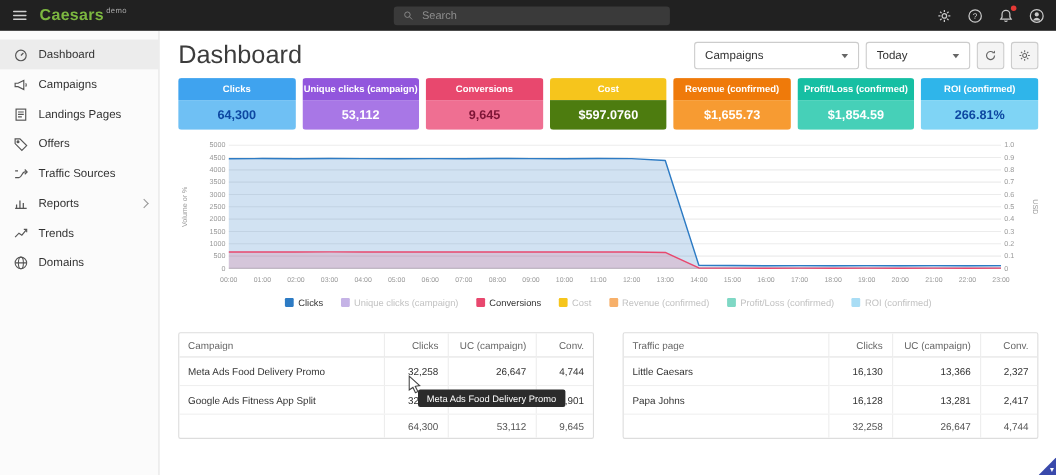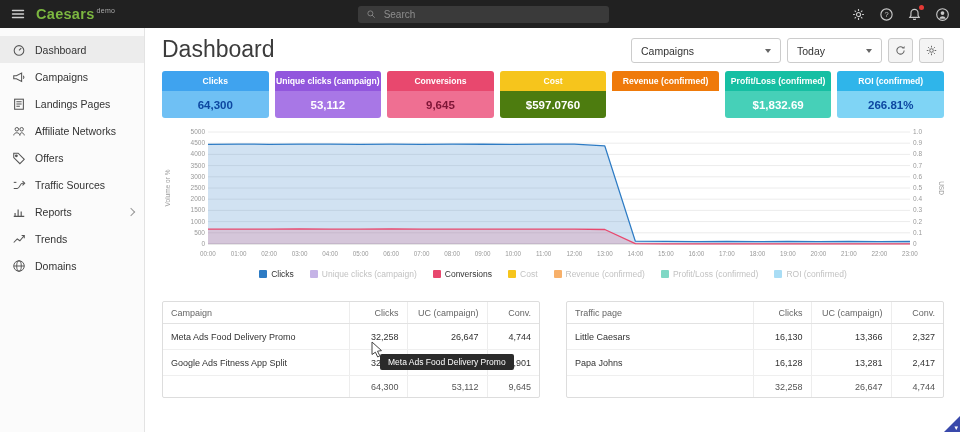--- a/index.html
+++ b/index.html
@@ -155,32 +155,20 @@
               <rect x="3" y="2.5" width="10" height="11.5"></rect>
               <path d="M5 5.5h6M5 8h6M5 10.5h4"></path>
             </g>
           </svg>
         </span>
         <span class="slabel">Landings Pages</span>
       </div>
       <div class="side-item">
         <span class="sicon">
           <svg viewBox="0 0 16 16">
-            <g fill="none" stroke="currentColor" stroke-width="1.1">
-              <circle cx="5.5" cy="6" r="2"></circle>
-              <circle cx="11" cy="6" r="2"></circle>
-              <path d="M2 13c0-2 2-3 3.5-3S9 11 9 13M9 13c0-2 1-3 2-3s3 1 3 3"></path>
-            </g>
-          </svg>
-        </span>
-        <span class="slabel">Affiliate Networks</span>
-      </div>
-      <div class="side-item">
-        <span class="sicon">
-          <svg viewBox="0 0 16 16">
             <g fill="none" stroke="currentColor" stroke-width="1.2">
               <path d="M2 2.5h5l7 7-5 5-7-7z"></path>
               <circle cx="5" cy="5.5" r="1" fill="currentColor"></circle>
             </g>
           </svg>
         </span>
         <span class="slabel">Offers</span>
       </div>
       <div class="side-item">
         <span class="sicon">
@@ -270,24 +258,25 @@
       <div class="card">
         <div class="m-top" style="background:#e8486e">Conversions</div>
         <div class="m-val" style="background:#ef6f92;color:#7d1536">9,645</div>
       </div>
       <div class="card">
         <div class="m-top" style="background:#f6c51c">Cost</div>
         <div class="m-val" style="background:#4d7c0f;color:#ffffff">$597.0760</div>
       </div>
       <div class="card">
         <div class="m-top" style="background:#ef7a0a">Revenue (confirmed)</div>
+        <div class="m-val" style="background:#f79b32;color:#ffffff">$1,655.73</div>
       </div>
       <div class="card">
         <div class="m-top" style="background:#16bfa3">Profit/Loss (confirmed)</div>
-        <div class="m-val" style="background:#46d0b8;color:#ffffff">$1,832.69</div>
+        <div class="m-val" style="background:#46d0b8;color:#ffffff">$1,854.59</div>
       </div>
       <div class="card">
         <div class="m-top" style="background:#2fb5ea">ROI (confirmed)</div>
         <div class="m-val" style="background:#7fd4f5;color:#0d47a1">266.81%</div>
       </div>
     </div>
 
   <div class="chart" id="chart"><svg width="782" height="134" viewBox="0 0 782 134" font-family="Liberation Sans, sans-serif">
         <line x1="46" y1="118" x2="748" y2="118" stroke="#cfcfcf"></line>
         <text x="43" y="120" font-size="6.5" fill="#999" text-anchor="end">0</text>

